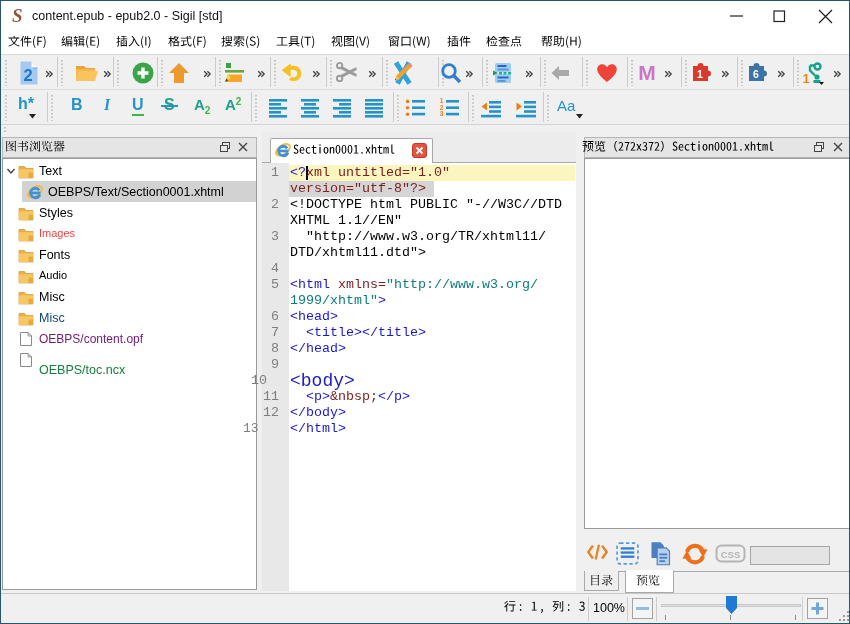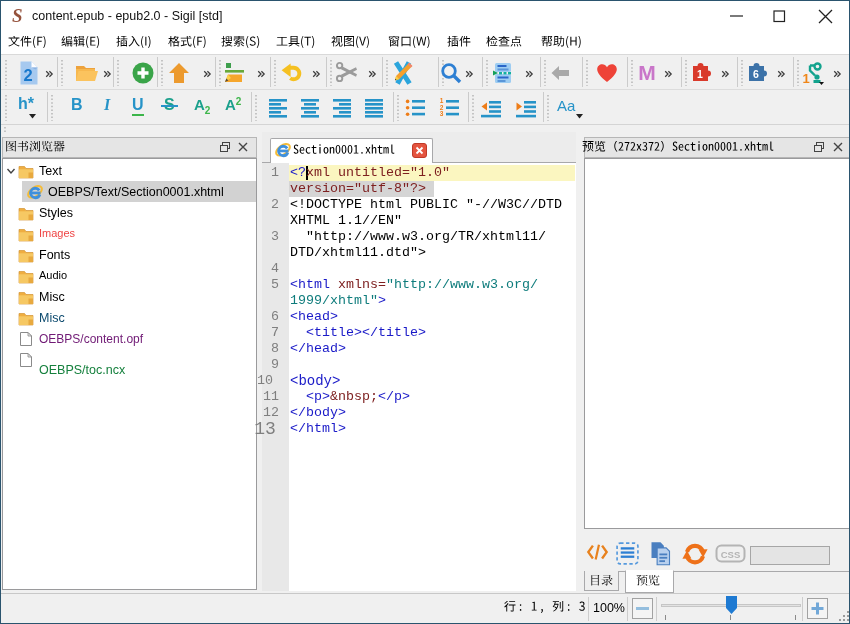--- a/index.html
+++ b/index.html
@@ -441,28 +441,28 @@
 <div class="ab mono row" style="left:289px;top:276px;font-size:13.34px;line-height:16px"><span style="color:#1a1ac8">&lt;html</span><span style="color:#000"> </span><span style="color:#7e2020">xmlns=</span><span style="color:#0e7c7c">"http://www.w3.org/</span></div>
 <div class="ab mono" style="left:250px;top:276px;width:28px;text-align:right;font-size:13.34px;line-height:16px;color:#7f7f7f">5</div>
 <div class="ab mono row" style="left:289px;top:292px;font-size:13.34px;line-height:16px"><span style="color:#0e7c7c">1999/xhtml"</span><span style="color:#1a1ac8">&gt;</span></div>
 <div class="ab mono row" style="left:289px;top:308px;font-size:13.34px;line-height:16px"><span style="color:#1a1ac8">&lt;head&gt;</span></div>
 <div class="ab mono" style="left:250px;top:308px;width:28px;text-align:right;font-size:13.34px;line-height:16px;color:#7f7f7f">6</div>
 <div class="ab mono row" style="left:289px;top:324px;font-size:13.34px;line-height:16px"><span style="color:#1a1ac8">  &lt;title&gt;&lt;/title&gt;</span></div>
 <div class="ab mono" style="left:250px;top:324px;width:28px;text-align:right;font-size:13.34px;line-height:16px;color:#7f7f7f">7</div>
 <div class="ab mono row" style="left:289px;top:340px;font-size:13.34px;line-height:16px"><span style="color:#1a1ac8">&lt;/head&gt;</span></div>
 <div class="ab mono" style="left:250px;top:340px;width:28px;text-align:right;font-size:13.34px;line-height:16px;color:#7f7f7f">8</div>
 <div class="ab mono" style="left:250px;top:356px;width:28px;text-align:right;font-size:13.34px;line-height:16px;color:#7f7f7f">9</div>
-<div class="ab mono row" style="left:289px;top:372px;font-size:14px;line-height:16px"><span style="color:#1a1ac8">&lt;body&gt;</span></div>
-<div class="ab mono" style="left:250px;top:372px;width:28px;text-align:center;font-size:13.34px;line-height:16px;color:#7f7f7f">10</div>
+<div class="ab mono row" style="left:289px;top:372px;font-size:18px;line-height:16px"><span style="color:#1a1ac8">&lt;body&gt;</span></div>
+<div class="ab mono" style="left:250px;top:372px;width:28px;text-align:left;font-size:13.34px;line-height:16px;color:#7f7f7f">10</div>
 <div class="ab mono row" style="left:289px;top:388px;font-size:13.34px;line-height:16px"><span style="color:#1a1ac8">  &lt;p&gt;</span><span style="color:#7e2020">&amp;nbsp;</span><span style="color:#1a1ac8">&lt;/p&gt;</span></div>
 <div class="ab mono" style="left:250px;top:388px;width:28px;text-align:right;font-size:13.34px;line-height:16px;color:#7f7f7f">11</div>
 <div class="ab mono row" style="left:289px;top:404px;font-size:13.34px;line-height:16px"><span style="color:#1a1ac8">&lt;/body&gt;</span></div>
 <div class="ab mono" style="left:250px;top:404px;width:28px;text-align:right;font-size:13.34px;line-height:16px;color:#7f7f7f">12</div>
 <div class="ab mono row" style="left:289px;top:420px;font-size:13.34px;line-height:16px"><span style="color:#1a1ac8">&lt;/html&gt;</span></div>
-<div class="ab mono" style="left:250px;top:420px;width:28px;text-align:center;font-size:18px;line-height:16px;color:#7f7f7f">13</div>
+<div class="ab mono" style="left:242px;top:420px;width:28px;text-align:left;font-size:13px;line-height:16px;color:#7f7f7f">13</div>
 <div class="ab" style="left:583px;top:136px;width:266px;height:21px;background:#e5e5e5;border:1px solid #b6b6b6"></div>
 <svg class="ab" style="left:580px;top:140px" width="194" height="15">
     <path transform="translate(1,9.6)" fill="#000" d="M8.0 -5.9V-3.5C8.0 -2.3 7.8 -0.7 4.9 0.3C5.1 0.4 5.4 0.7 5.5 0.9C8.5 -0.2 8.9 -2.0 8.9 -3.5V-5.9ZM8.7 -1.1C9.5 -0.5 10.4 0.4 10.9 0.9L11.5 0.3C11.0 -0.2 10.0 -1.0 9.3 -1.6ZM1.1 -7.3C1.8 -6.8 2.7 -6.1 3.4 -5.6H0.5V-4.8H2.4V-0.1C2.4 0.0 2.4 0.1 2.2 0.1C2.0 0.1 1.5 0.1 0.9 0.1C1.0 0.3 1.1 0.7 1.2 0.9C2.0 0.9 2.5 0.9 2.9 0.8C3.2 0.6 3.3 0.4 3.3 -0.1V-4.8H4.6C4.4 -4.2 4.1 -3.5 3.9 -3.1L4.6 -2.9C4.9 -3.5 5.3 -4.6 5.6 -5.5L5.0 -5.7L4.9 -5.6H4.1L4.3 -6.0C4.1 -6.2 3.7 -6.5 3.2 -6.7C3.9 -7.4 4.7 -8.3 5.2 -9.2L4.7 -9.6L4.5 -9.5H0.7V-8.7H3.9C3.6 -8.2 3.1 -7.6 2.6 -7.2L1.5 -7.9ZM6.0 -7.5V-1.8H6.8V-6.7H10.2V-1.8H11.0V-7.5H8.7L9.1 -8.7H11.5V-9.6H5.6V-8.7H8.1C8.0 -8.3 7.9 -7.9 7.8 -7.5Z M19.7 -7.5C20.3 -6.9 21.0 -6.1 21.3 -5.6L22.1 -6.0C21.8 -6.5 21.1 -7.3 20.5 -7.8ZM13.4 -9.4V-6.0H14.3V-9.4ZM15.9 -10.0V-5.6H16.8V-10.0ZM18.3 -2.2V-0.3C18.3 0.6 18.6 0.8 19.8 0.8C20.1 0.8 21.7 0.8 21.9 0.8C22.9 0.8 23.1 0.5 23.2 -0.9C23.0 -1.0 22.6 -1.1 22.5 -1.2C22.4 -0.1 22.3 0.0 21.8 0.0C21.5 0.0 20.2 0.0 19.9 0.0C19.3 0.0 19.2 -0.0 19.2 -0.3V-2.2ZM17.5 -3.9V-3.0C17.5 -2.0 17.2 -0.7 12.8 0.3C13.0 0.4 13.2 0.8 13.4 1.0C17.9 -0.1 18.4 -1.7 18.4 -3.0V-3.9ZM14.4 -5.3V-1.5H15.2V-4.5H20.9V-1.5H21.8V-5.3ZM19.0 -10.1C18.7 -8.7 18.1 -7.4 17.4 -6.5C17.6 -6.4 18.0 -6.2 18.2 -6.0C18.6 -6.6 19.0 -7.3 19.3 -8.1H23.2V-8.9H19.6C19.7 -9.2 19.8 -9.6 19.9 -9.9Z M32.3 -4.6C32.3 -2.2 33.3 -0.3 34.7 1.2L35.4 0.8C34.1 -0.6 33.2 -2.4 33.2 -4.6C33.2 -6.7 34.1 -8.5 35.4 -9.9L34.7 -10.3C33.3 -8.8 32.3 -6.9 32.3 -4.6Z M36.6 0.0H41.4V-0.9H39.4C39.0 -0.9 38.5 -0.9 38.1 -0.9C39.8 -3.0 41.0 -4.6 41.0 -6.2C41.0 -7.7 40.2 -8.7 38.8 -8.7C37.8 -8.7 37.1 -8.2 36.5 -7.5L37.2 -6.9C37.5 -7.4 38.1 -7.8 38.7 -7.8C39.6 -7.8 39.9 -7.1 39.9 -6.2C39.9 -4.7 38.7 -3.1 36.6 -0.6Z M44.1 0.0H45.3C45.3 -3.3 45.8 -5.4 47.4 -7.9V-8.6H42.7V-7.6H46.2C44.8 -5.2 44.2 -3.3 44.1 0.0Z M48.6 0.0H53.4V-0.9H51.4C51.0 -0.9 50.5 -0.9 50.1 -0.9C51.8 -3.0 53.0 -4.6 53.0 -6.2C53.0 -7.7 52.2 -8.7 50.8 -8.7C49.8 -8.7 49.1 -8.2 48.5 -7.5L49.2 -6.9C49.5 -7.4 50.1 -7.8 50.7 -7.8C51.6 -7.8 51.9 -7.1 51.9 -6.2C51.9 -4.7 50.7 -3.1 48.6 -0.6Z M54.5 0.0H55.6L56.3 -1.5C56.5 -1.8 56.7 -2.2 56.9 -2.6H56.9C57.1 -2.3 57.4 -1.8 57.6 -1.5L58.3 0.0H59.5L57.7 -3.3L59.4 -6.5H58.3L57.6 -5.1C57.5 -4.8 57.3 -4.3 57.1 -4.0H57.0C56.9 -4.3 56.7 -4.7 56.5 -5.1L55.8 -6.5H54.6L56.3 -3.4Z M62.8 0.1C64.2 0.1 65.2 -0.8 65.2 -2.2C65.2 -3.5 64.5 -4.2 63.7 -4.5V-4.5C64.5 -4.8 65.0 -5.5 65.0 -6.6C65.0 -7.9 64.1 -8.7 62.8 -8.7C62.0 -8.7 61.2 -8.3 60.7 -7.6L61.3 -7.0C61.7 -7.5 62.2 -7.8 62.7 -7.8C63.5 -7.8 64.0 -7.3 64.0 -6.5C64.0 -5.6 63.4 -4.9 62.0 -4.9V-4.0C63.6 -4.0 64.2 -3.4 64.2 -2.3C64.2 -1.3 63.5 -0.8 62.7 -0.8C62.0 -0.8 61.4 -1.2 61.0 -1.8L60.4 -1.1C60.9 -0.4 61.7 0.1 62.8 0.1Z M68.1 0.0H69.3C69.3 -3.3 69.8 -5.4 71.4 -7.9V-8.6H66.7V-7.6H70.2C68.8 -5.2 68.2 -3.3 68.1 0.0Z M72.6 0.0H77.4V-0.9H75.4C75.0 -0.9 74.5 -0.9 74.1 -0.9C75.8 -3.0 77.0 -4.6 77.0 -6.2C77.0 -7.7 76.2 -8.7 74.8 -8.7C73.8 -8.7 73.1 -8.2 72.5 -7.5L73.2 -6.9C73.5 -7.4 74.1 -7.8 74.7 -7.8C75.6 -7.8 75.9 -7.1 75.9 -6.2C75.9 -4.7 74.7 -3.1 72.6 -0.6Z M81.7 -4.6C81.7 -6.9 80.7 -8.8 79.3 -10.3L78.6 -9.9C79.9 -8.5 80.8 -6.7 80.8 -4.6C80.8 -2.4 79.9 -0.6 78.6 0.8L79.3 1.2C80.7 -0.3 81.7 -2.2 81.7 -4.6Z M93.0 0.1C94.5 0.1 95.4 -0.9 95.4 -2.2C95.4 -3.5 94.8 -4.1 94.0 -4.6L93.2 -5.2C92.3 -5.7 92.0 -6.1 92.0 -6.8C92.0 -7.5 92.5 -8.0 93.1 -8.0C93.7 -8.0 94.2 -7.7 94.6 -7.2L95.3 -7.9C94.7 -8.5 94.0 -9.0 93.1 -9.0C91.8 -9.0 90.9 -8.0 90.9 -6.7C90.9 -5.6 91.5 -4.9 92.3 -4.4L93.2 -3.9C93.8 -3.4 94.3 -3.0 94.3 -2.1C94.3 -1.3 93.8 -0.8 93.0 -0.8C92.4 -0.8 91.8 -1.2 91.3 -1.9L90.6 -1.2C91.2 -0.3 92.0 0.1 93.0 0.1Z M99.4 0.1C100.1 0.1 100.7 -0.1 101.2 -0.4L100.8 -1.1C100.4 -0.9 100.0 -0.7 99.5 -0.7C98.4 -0.7 97.7 -1.6 97.7 -3.0H101.4C101.4 -3.2 101.4 -3.4 101.4 -3.6C101.4 -5.5 100.6 -6.7 99.2 -6.7C97.8 -6.7 96.6 -5.4 96.6 -3.3C96.6 -1.1 97.8 0.1 99.4 0.1ZM97.7 -3.8C97.8 -5.1 98.4 -5.8 99.2 -5.8C100.0 -5.8 100.5 -5.1 100.5 -3.8Z M105.5 0.2C106.3 0.2 107.0 -0.1 107.5 -0.6L107.0 -1.4C106.7 -1.0 106.2 -0.8 105.6 -0.8C104.6 -0.8 103.8 -1.8 103.8 -3.3C103.8 -4.8 104.6 -5.8 105.7 -5.8C106.1 -5.8 106.5 -5.6 106.8 -5.2L107.4 -5.9C106.9 -6.3 106.4 -6.7 105.6 -6.7C104.1 -6.7 102.7 -5.4 102.7 -3.3C102.7 -1.1 103.9 0.2 105.5 0.2Z M112.0 0.1C112.5 0.1 113.0 0.0 113.5 -0.2L113.2 -1.0C112.9 -0.8 112.6 -0.7 112.2 -0.7C111.3 -0.7 111.0 -1.3 111.0 -2.2V-5.6H113.3V-6.5H111.0V-8.4H110.1L110.0 -6.5L108.6 -6.5V-5.6H109.9V-2.2C109.9 -0.8 110.4 0.1 112.0 0.1Z M116.4 0.0H117.6V-6.5H116.4ZM117.0 -7.9C117.4 -7.9 117.8 -8.2 117.8 -8.6C117.8 -9.0 117.4 -9.3 117.0 -9.3C116.6 -9.3 116.2 -9.0 116.2 -8.6C116.2 -8.2 116.6 -7.9 117.0 -7.9Z M123.0 0.1C124.3 0.1 125.5 -1.0 125.5 -3.3C125.5 -5.6 124.3 -6.7 123.0 -6.7C121.7 -6.7 120.5 -5.6 120.5 -3.3C120.5 -1.0 121.7 0.1 123.0 0.1ZM123.0 -0.8C122.2 -0.8 121.7 -1.6 121.7 -3.3C121.7 -4.9 122.2 -5.8 123.0 -5.8C123.8 -5.8 124.3 -4.9 124.3 -3.3C124.3 -1.6 123.8 -0.8 123.0 -0.8Z M126.8 0.0H127.9V-4.8C128.4 -5.4 128.8 -5.7 129.3 -5.7C130.0 -5.7 130.2 -5.3 130.2 -4.2V0.0H131.3V-4.3C131.3 -5.9 130.9 -6.7 129.7 -6.7C128.9 -6.7 128.3 -6.2 127.8 -5.6H127.8L127.7 -6.5H126.8Z M135.0 0.1C136.4 0.1 137.4 -1.3 137.4 -4.3C137.4 -7.3 136.4 -8.7 135.0 -8.7C133.6 -8.7 132.6 -7.3 132.6 -4.3C132.6 -1.3 133.6 0.1 135.0 0.1ZM135.0 -0.7C134.2 -0.7 133.7 -1.8 133.7 -4.3C133.7 -6.9 134.2 -7.8 135.0 -7.8C135.8 -7.8 136.3 -6.9 136.3 -4.3C136.3 -1.8 135.8 -0.7 135.0 -0.7Z M141.0 0.1C142.4 0.1 143.4 -1.3 143.4 -4.3C143.4 -7.3 142.4 -8.7 141.0 -8.7C139.6 -8.7 138.6 -7.3 138.6 -4.3C138.6 -1.3 139.6 0.1 141.0 0.1ZM141.0 -0.7C140.2 -0.7 139.7 -1.8 139.7 -4.3C139.7 -6.9 140.2 -7.8 141.0 -7.8C141.8 -7.8 142.3 -6.9 142.3 -4.3C142.3 -1.8 141.8 -0.7 141.0 -0.7Z M147.0 0.1C148.4 0.1 149.4 -1.3 149.4 -4.3C149.4 -7.3 148.4 -8.7 147.0 -8.7C145.6 -8.7 144.6 -7.3 144.6 -4.3C144.6 -1.3 145.6 0.1 147.0 0.1ZM147.0 -0.7C146.2 -0.7 145.7 -1.8 145.7 -4.3C145.7 -6.9 146.2 -7.8 147.0 -7.8C147.8 -7.8 148.3 -6.9 148.3 -4.3C148.3 -1.8 147.8 -0.7 147.0 -0.7Z M150.8 0.0H155.4V-0.9H153.7V-8.6H152.9C152.4 -8.3 151.9 -8.1 151.2 -7.9V-7.2H152.6V-0.9H150.8Z M159.0 0.1C159.4 0.1 159.8 -0.2 159.8 -0.7C159.8 -1.2 159.4 -1.5 159.0 -1.5C158.6 -1.5 158.2 -1.2 158.2 -0.7C158.2 -0.2 158.6 0.1 159.0 0.1Z M162.5 0.0H163.6L164.3 -1.5C164.5 -1.8 164.7 -2.2 164.9 -2.6H164.9C165.1 -2.3 165.4 -1.8 165.6 -1.5L166.3 0.0H167.5L165.7 -3.3L167.4 -6.5H166.3L165.6 -5.1C165.5 -4.8 165.3 -4.3 165.1 -4.0H165.0C164.9 -4.3 164.7 -4.7 164.5 -5.1L163.8 -6.5H162.6L164.3 -3.4Z M168.8 0.0H169.9V-4.8C170.4 -5.4 170.8 -5.7 171.3 -5.7C172.0 -5.7 172.2 -5.3 172.2 -4.2V0.0H173.3V-4.3C173.3 -5.9 172.9 -6.7 171.7 -6.7C170.9 -6.7 170.4 -6.2 169.8 -5.6L169.9 -6.9L169.9 -9.2H168.8Z M178.0 0.1C178.5 0.1 179.0 0.0 179.5 -0.2L179.2 -1.0C178.9 -0.8 178.6 -0.7 178.2 -0.7C177.3 -0.7 177.0 -1.3 177.0 -2.2V-5.6H179.3V-6.5H177.0V-8.4H176.1L176.0 -6.5L174.6 -6.5V-5.6H175.9V-2.2C175.9 -0.8 176.4 0.1 178.0 0.1Z M180.5 0.0H181.4V-4.8C181.6 -5.4 181.9 -5.7 182.2 -5.7C182.5 -5.7 182.7 -5.4 182.7 -4.8V0.0H183.5V-4.8C183.7 -5.4 183.9 -5.7 184.2 -5.7C184.5 -5.7 184.7 -5.4 184.7 -4.8V0.0H185.7V-4.9C185.7 -6.1 185.3 -6.7 184.6 -6.7C184.0 -6.7 183.6 -6.3 183.4 -5.6C183.3 -6.3 183.0 -6.7 182.5 -6.7C181.9 -6.7 181.6 -6.3 181.4 -5.7H181.3L181.2 -6.5H180.5Z M190.0 0.2C190.6 0.2 190.9 0.0 191.4 -0.2L191.1 -1.0C190.8 -0.8 190.5 -0.8 190.3 -0.8C189.7 -0.8 189.4 -1.1 189.4 -1.9V-9.2H188.3V-2.0C188.3 -0.6 188.9 0.2 190.0 0.2Z"></path>
   </svg>
 <svg class="ab" style="left:812px;top:140px" width="12" height="12">
     <rect x="3.5" y="1.5" width="7" height="6" fill="none" stroke="#444" stroke-width="1"></rect>
     <rect x="1.5" y="4.5" width="7" height="6" fill="#e7e7e7" stroke="#444" stroke-width="1"></rect>
   </svg>
 <svg class="ab" style="left:831px;top:140px" width="12" height="12">
     <path d="M2 2 L10 10 M10 2 L2 10" stroke="#444" stroke-width="1.4"></path>

